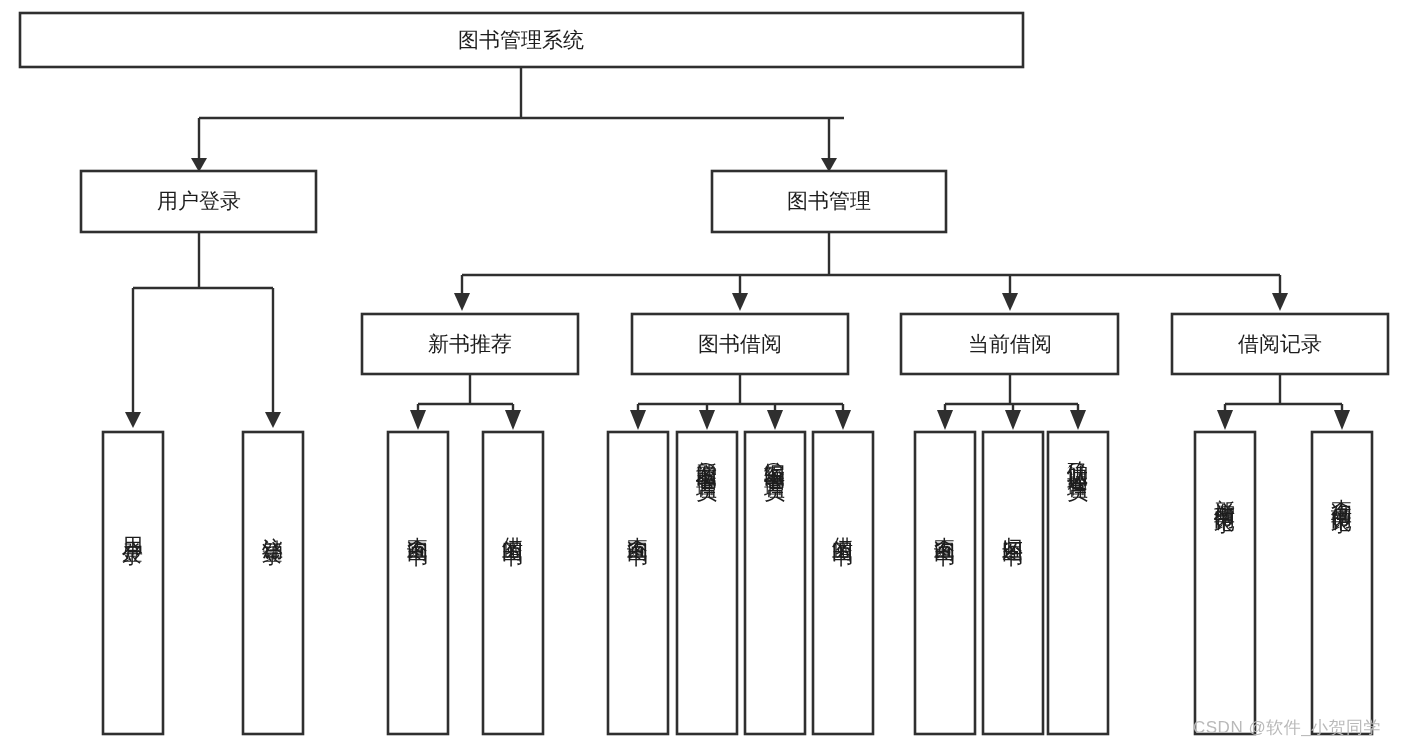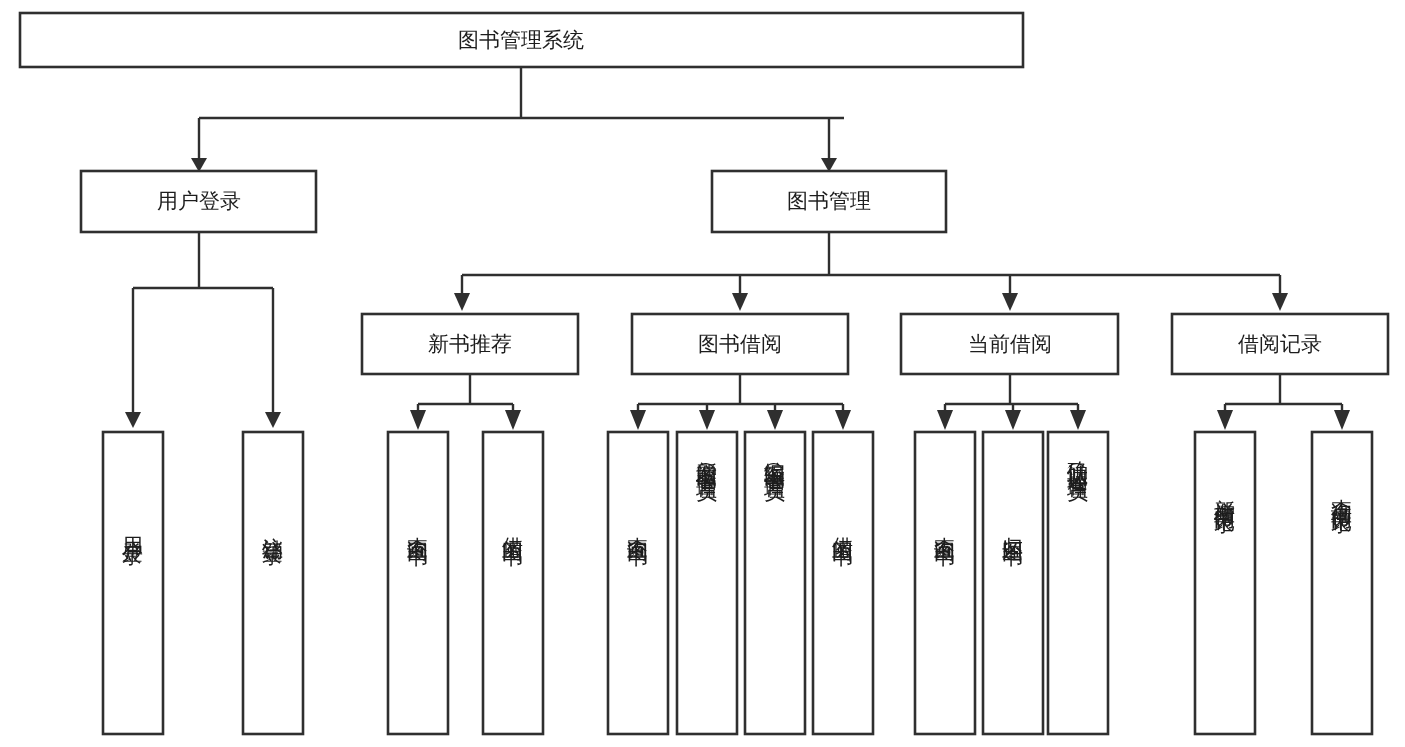--- a/index.html
+++ b/index.html
@@ -259,14 +259,15 @@
   </div>
 
   <div class="v-label-wrap" style="left:1195px; top:432px; width:60px; height:302px;">
     <span class="v-label" style="margin-top:50px;">新增借阅记录</span>
   </div>
 
   <div class="v-label-wrap" style="left:1312px; top:432px; width:60px; height:302px;">
     <span class="v-label" style="margin-top:50px;">查询借阅记录</span>
   </div>
 
+  <div class="watermark">CSDN @软件_小贺同学</div>
 
 </div>
 
 </body></html>

